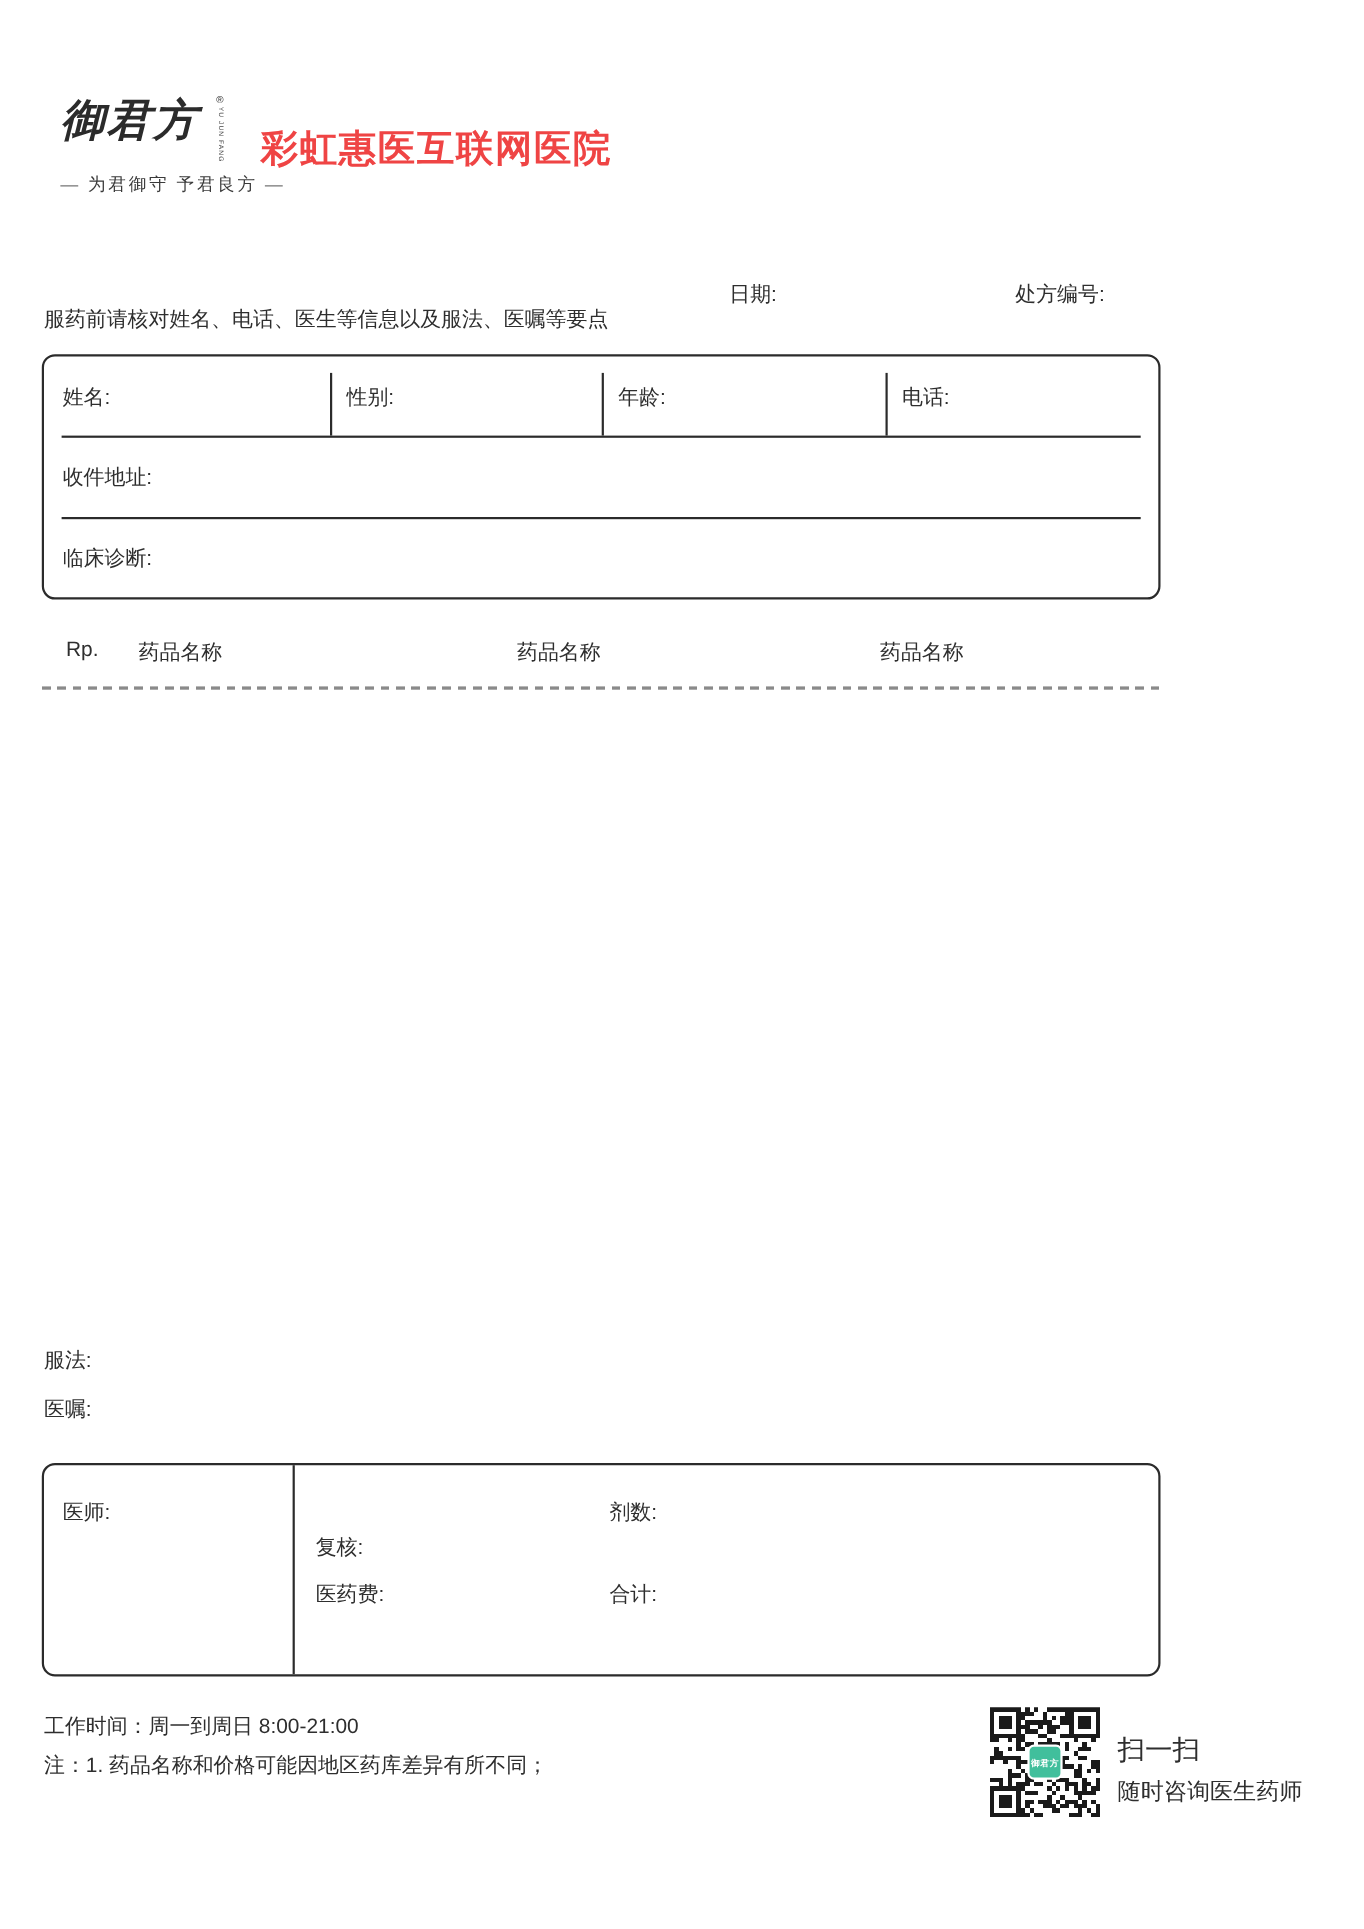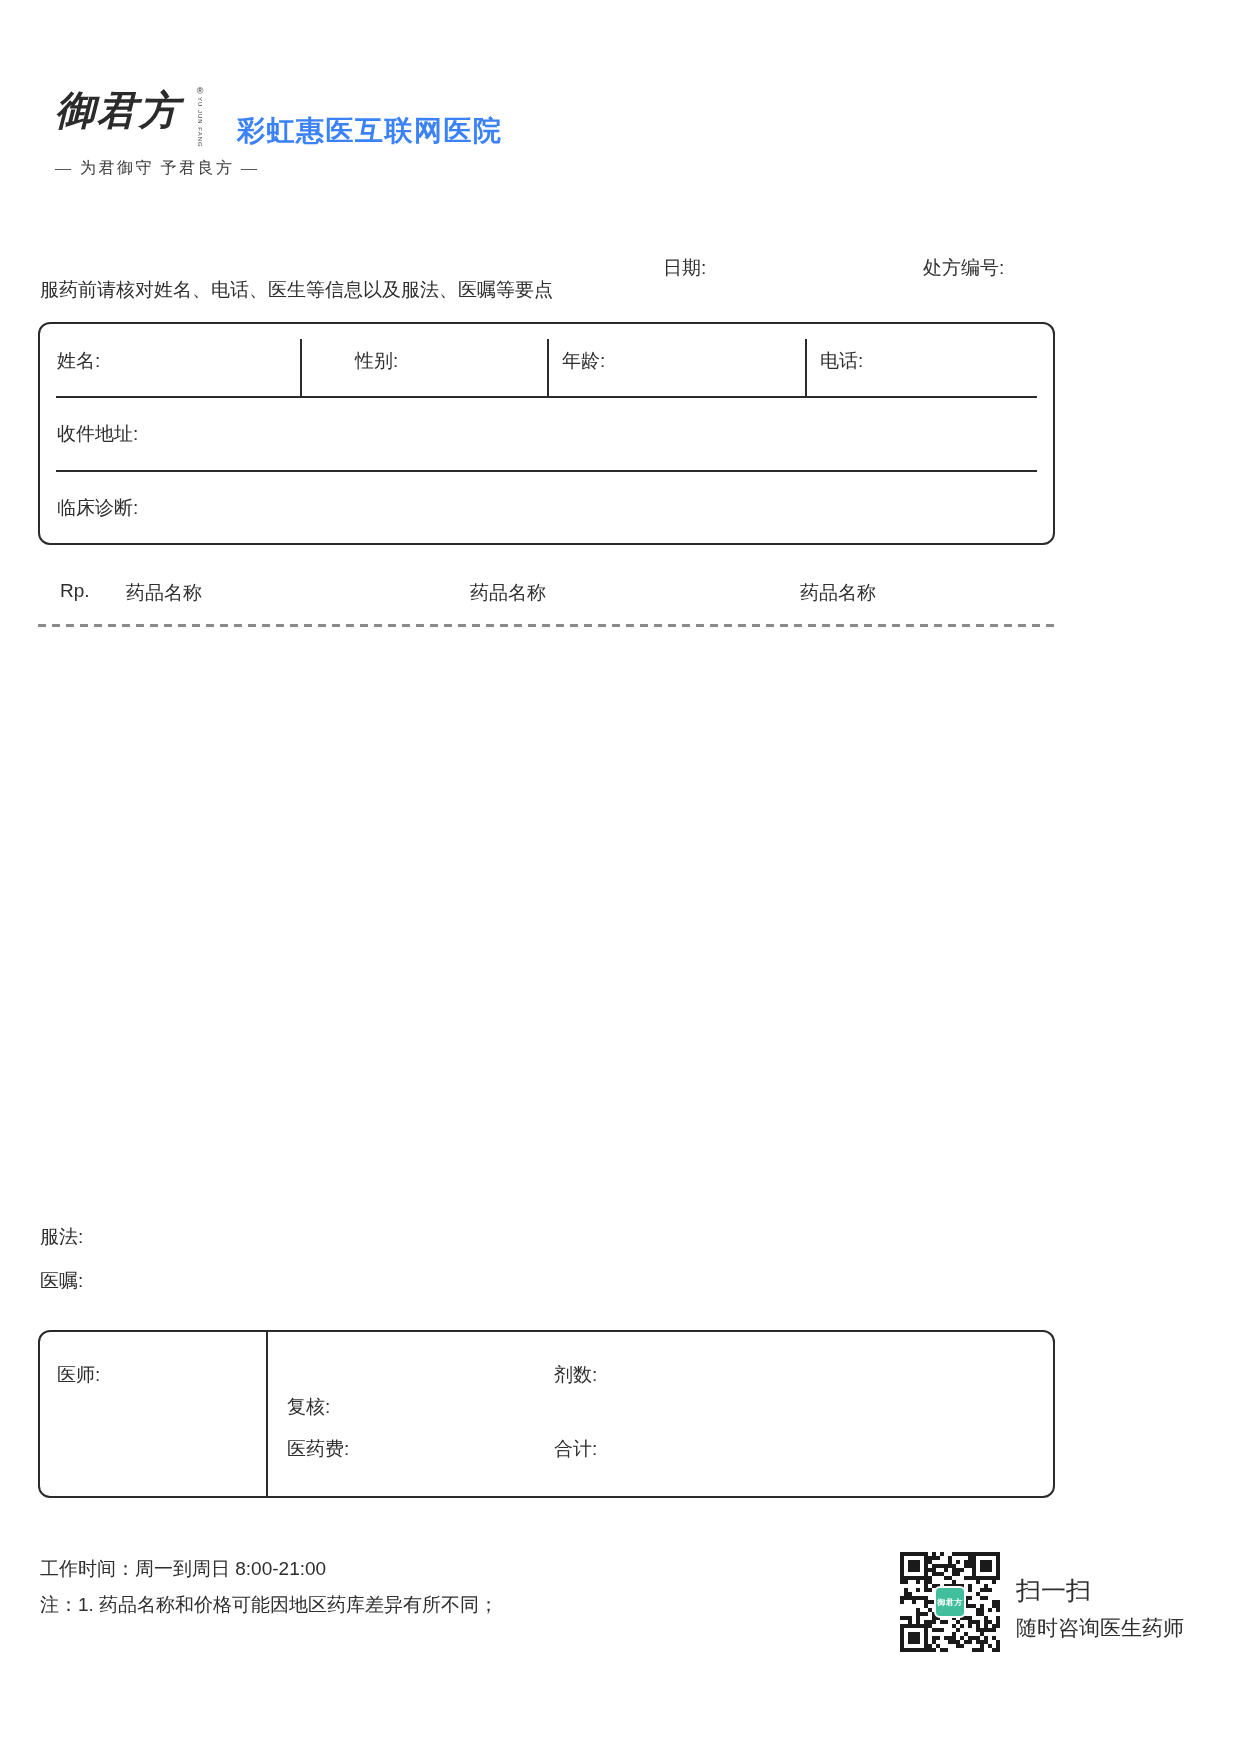--- a/index.html
+++ b/index.html
@@ -25,37 +25,37 @@
   .logo-vert {
     writing-mode: vertical-rl; text-orientation: mixed;
     font-size: 6px; letter-spacing: 1px; color: #444; margin-top: 1px;
   }
   .logo-tagline {
     margin-top: 26px; font-size: 16px; letter-spacing: 2.5px;
     color: #3a3a3a; white-space: nowrap; font-family: Liberation Serif, serif;
   }
   .hospital-title {
     position: absolute; left: 237px; top: 112px;
-    font-size: 28px; font-weight: 700; letter-spacing: 1.5px;
-    color: #3b82f6; white-space: nowrap;
+    font-size: 34px; font-weight: 700; letter-spacing: 1.5px;
+    color: #ef4444; white-space: nowrap;
   }
   
   .notice-row { position: absolute; top: 255px; left: 0; width: 100%; height: 26px; font-size: 19px; }
   .notice-text { position: absolute; left: 40px; top: 0; margin-top: 22px; }
   .date-label { position: absolute; left: 663px; top: 0; }
   .rx-number-label { position: absolute; left: 923px; top: 0; }
   
   .patient-box {
     position: absolute; left: 38px; top: 322px; width: 1017px; height: 223px;
     border: 2.5px solid #2b2b2b; border-radius: 12px; background: #fff;
   }
   .p-row1 { position: absolute; left: 0; top: 0; width: 100%; height: 73px; text-align: center; }
   .p-cell { position: absolute; top: 0; height: 100%; display: flex; align-items: center; font-size: 19px; }
   .p-cell.c1 { left: 17px; }
-  .p-cell.c2 { left: 275px; margin-left: 40px; }
+  .p-cell.c2 { left: 275px; }
   .p-cell.c3 { left: 522px; }
   .p-cell.c4 { left: 780px; }
   .p-divider { position: absolute; top: 15px; width: 2px; height: 57px; background: #2b2b2b; }
   .p-divider.d1 { left: 260px; }
   .p-divider.d2 { left: 507px; }
   .p-divider.d3 { left: 765px; }
   .p-line { position: absolute; left: 16px; right: 16px; height: 2px; background: #2b2b2b; }
   .p-line.l1 { top: 72px; }
   .p-line.l2 { top: 146px; }
   .p-row2 { position: absolute; left: 17px; top: 74px; height: 72px; display: flex; align-items: center; font-size: 19px; }
@@ -68,21 +68,21 @@
   .drug-col-3 { position: absolute; left: 800px; top: 0; }
   .dashed-line {
     position: absolute; left: 38px; top: 624px; width: 1017px; height: 3px;
     background: repeating-linear-gradient(90deg, #8a8a8a 0 8px, transparent 8px 14px);
   }
   
   .usage-label { position: absolute; left: 40px; top: 1224px; font-size: 19px; text-align: right; }
   .advice-label { position: absolute; left: 40px; top: 1268px; font-size: 19px; }
   
   .signoff-box {
-    position: absolute; left: 38px; top: 1330px; width: 1017px; height: 168px;
+    position: absolute; left: 38px; top: 1330px; width: 1017px; height: 194px;
     border: 2.5px solid #2b2b2b; border-radius: 12px; background: #fff;
   }
   .s-divider { position: absolute; left: 226px; top: 0; bottom: 0; width: 2px; background: #2b2b2b; }
   .physician-label { position: absolute; left: 17px; top: 30px; font-size: 19px; }
   .review-label { position: absolute; left: 247px; top: 30px; font-size: 19px; margin-top: 32px; }
   .doses-label { position: absolute; left: 514px; top: 30px; font-size: 19px; }
   .fee-label { position: absolute; left: 247px; top: 104px; font-size: 19px; }
   .total-label { position: absolute; left: 514px; top: 104px; font-size: 19px; }
   
   .footer-hours { position: absolute; left: 40px; top: 1556px; font-size: 19px; }

